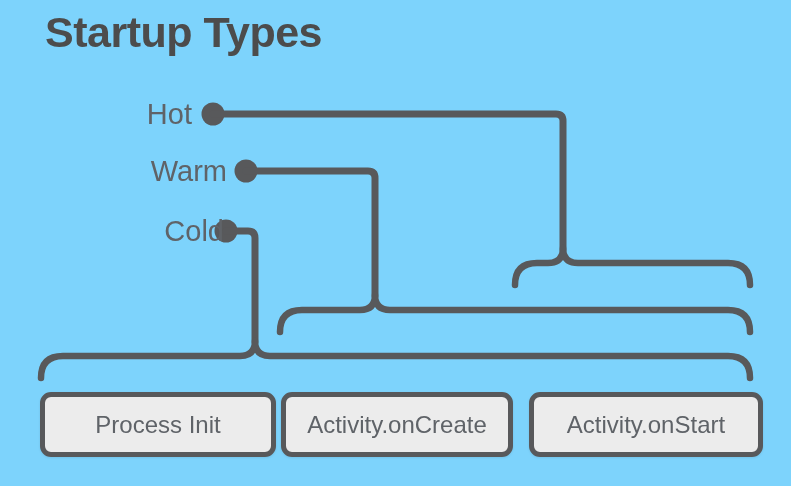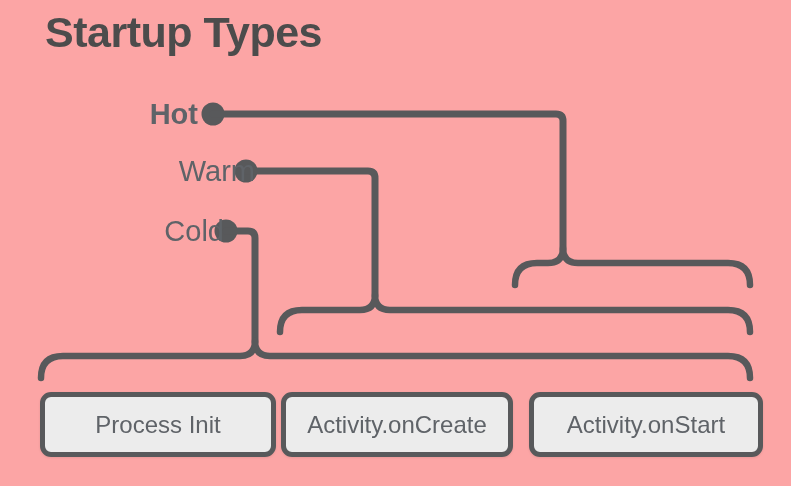--- a/index.html
+++ b/index.html
@@ -4,21 +4,21 @@
 <style>
   html, body {
     margin: 0;
     padding: 0;
     background: #ffffff;
   }
   .canvas {
     position: relative;
     width: 791px;
     height: 486px;
-    background: #fca5a5;
+    background: #7dd3fc;
     overflow: hidden;
     font-family: "Liberation Sans", sans-serif;
   }
   .title {
     position: absolute;
     left: 45px;
     top: 8px;
     margin: 0;
     font-size: 43px;
     font-weight: 700;
@@ -32,22 +32,22 @@
     width: 791px;
     height: 486px;
   }
   .type-label {
     position: absolute;
     font-size: 29px;
     color: #5f6368;
     text-align: right;
     line-height: 34px;
   }
-  .type-label.hot  { left: 6px; width: 192px; top: 97px; font-weight: bold;  }
-  .type-label.warm { left: 0; width: 227px; top: 154px; padding-left: 28px; }
+  .type-label.hot  { left: 0; width: 192px; top: 97px;  }
+  .type-label.warm { left: 0; width: 227px; top: 154px; }
   .type-label.cold { left: 12px; width: 212px; top: 214px; }
   .phase-box {
     position: absolute;
     top: 392px;
     height: 65px;
     box-sizing: border-box;
     background: #ececec;
     border: 5px solid #58595b;
     border-radius: 11px;
     display: flex;

